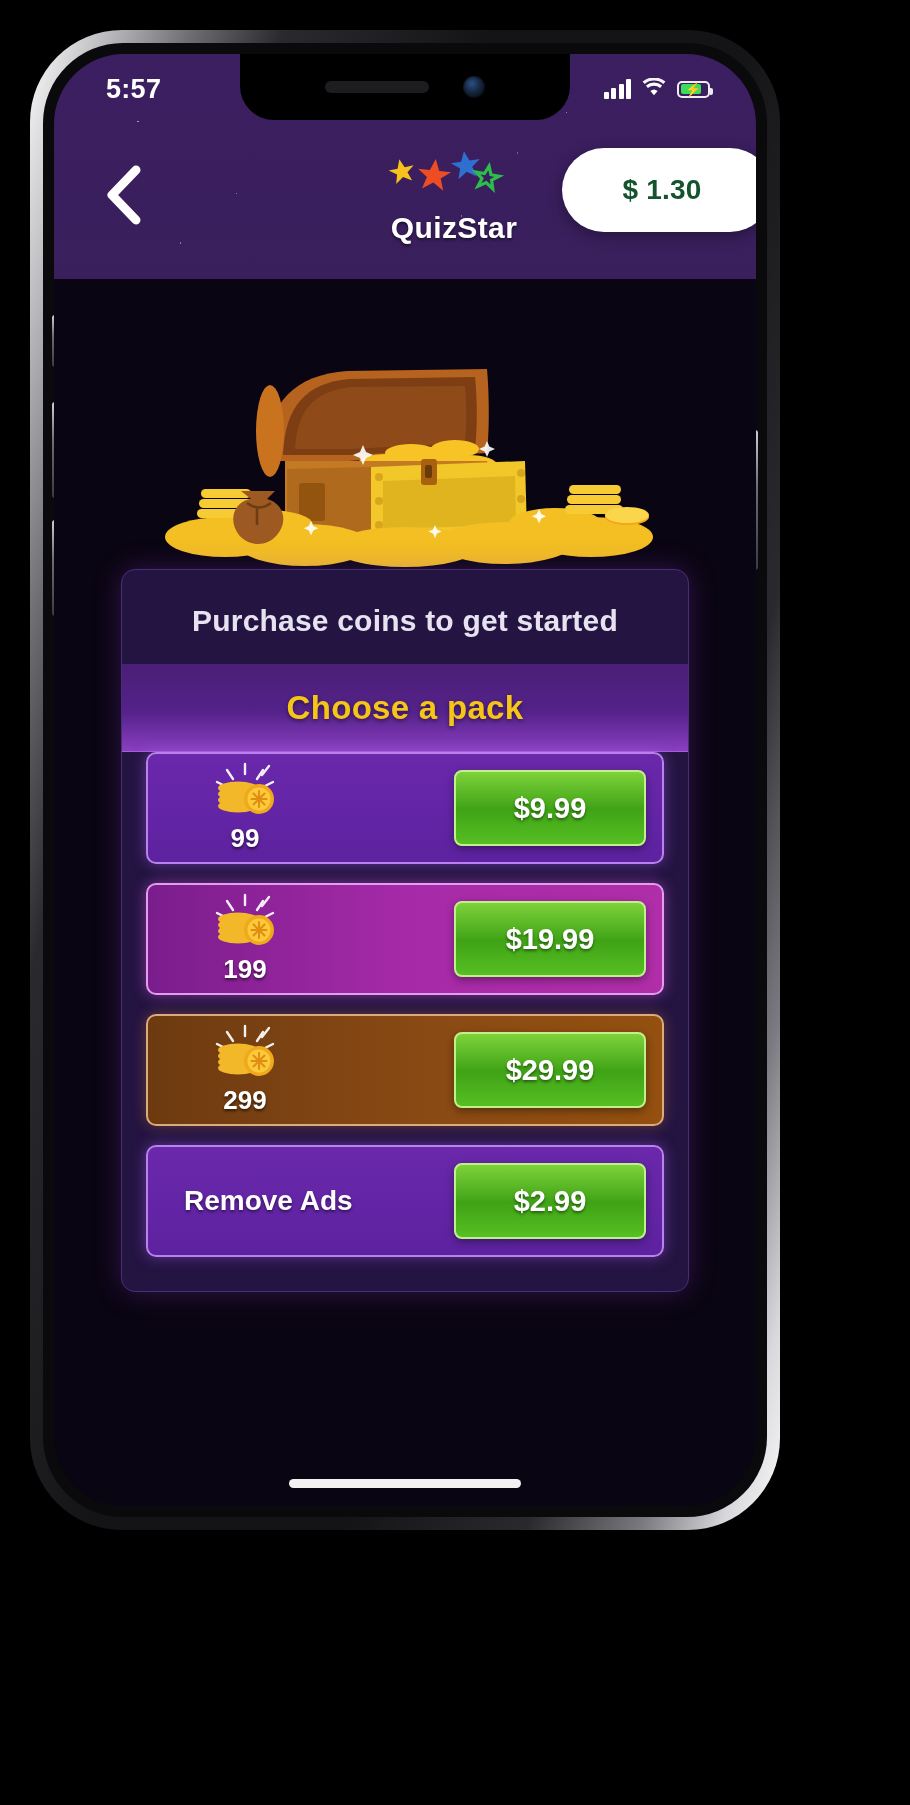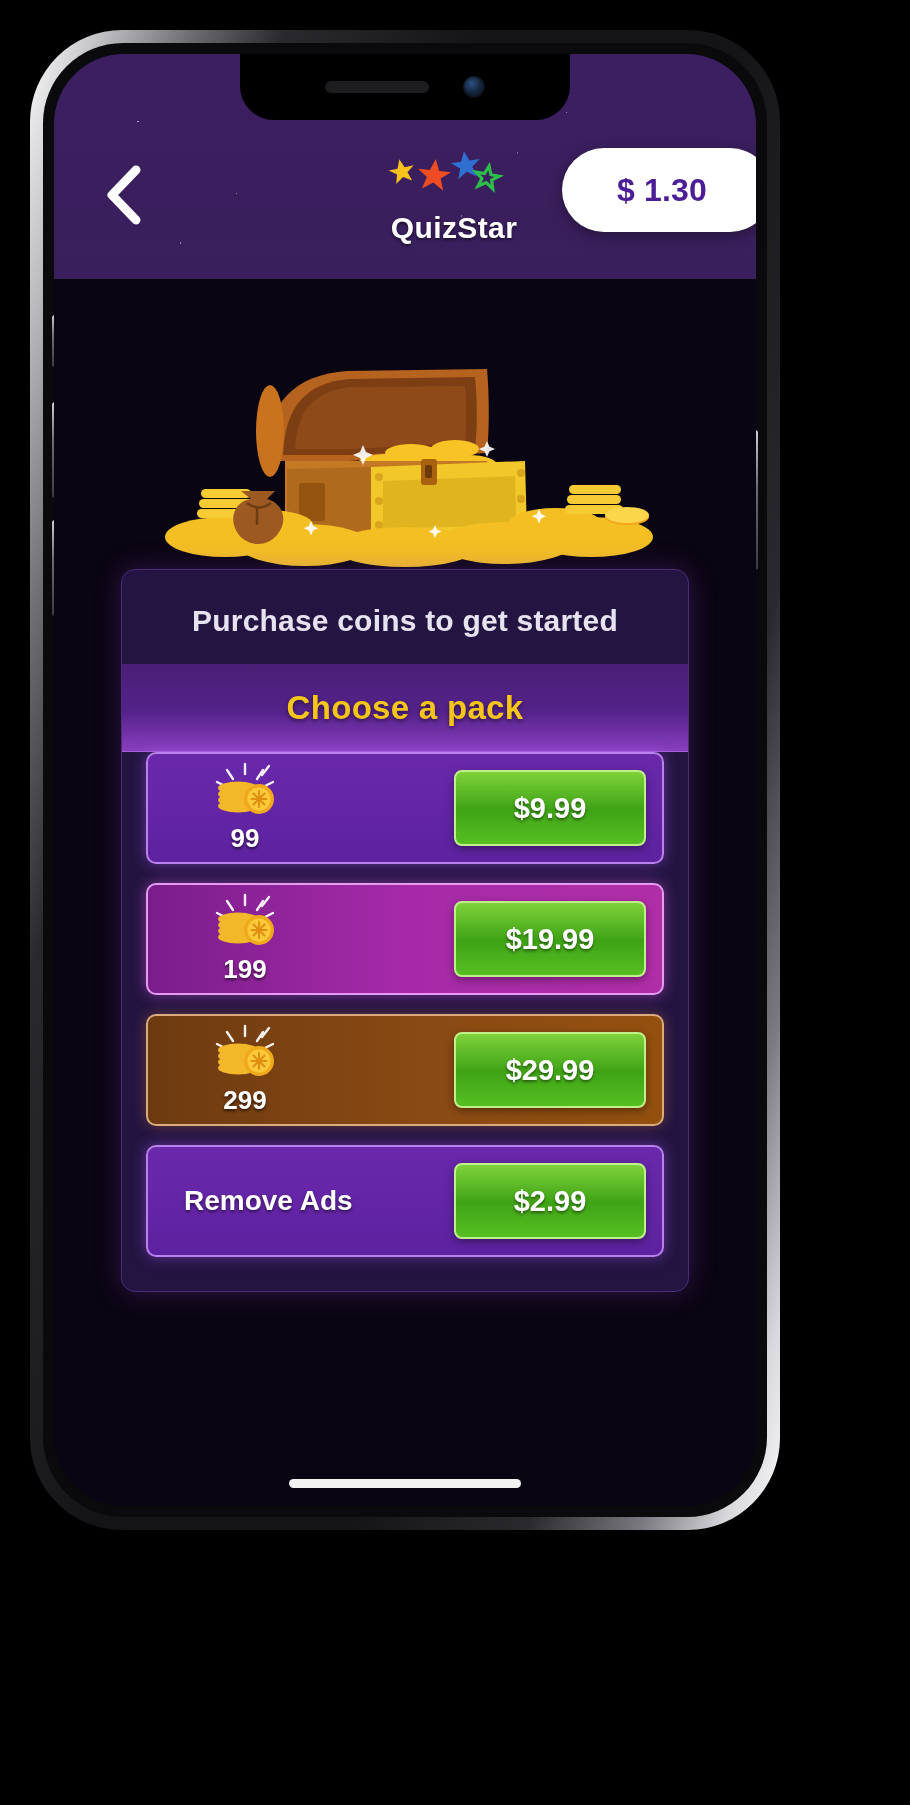--- a/index.html
+++ b/index.html
@@ -102,21 +102,21 @@
   #brand-name { color: #ffffff; font-size: 30px; font-weight: 700; letter-spacing: .4px; text-shadow: 0 2px 3px rgba(0,0,0,.5); }
   #balance-pill {
     position: absolute; right: -16px; top: 28px;
     min-width: 210px; height: 84px;
     background: #ffffff; border-radius: 42px;
     display: flex; align-items: center; justify-content: center;
     padding: 0 40px 0 30px;
     box-shadow: 0 4px 14px rgba(0,0,0,.35);
     cursor: pointer;
   }
-  #balance-amount { color: #4c1d95; font-size: 32px; font-weight: 700; letter-spacing: .2px; }
+  #balance-amount { color: #14532d; font-size: 28px; font-weight: 700; letter-spacing: .2px; }
 
   
   #app-body {
     position: absolute; top: 225px; left: 0; right: 0; bottom: 0;
     background: #0a0512;
   }
   #treasure-wrap {
     position: absolute; top: 0; left: 0; right: 0; height: 300px;
     display: flex; align-items: flex-end; justify-content: center;
   }
@@ -190,20 +190,42 @@
   <div id="phone-inner-bezel">
     <div id="screen">
 
       <div id="notch">
         <div id="speaker-grille"></div>
         <div id="front-camera"></div>
       </div>
 
       <div id="app-header">
 
+        <div id="status-bar">
+          <div id="status-time">5:57</div>
+          <div id="status-icons">
+            <span class="sig">
+                <i></i>
+                <i></i>
+                <i></i>
+                <i></i>
+              </span>
+            <span>
+              <svg width="24" height="19" viewBox="0 0 24 19">
+                <path d="M12 17.2 8.4 12.9a5.6 5.6 0 0 1 7.2 0Z" fill="#fff"></path>
+                <path d="M3.9 7.5a12.6 12.6 0 0 1 16.2 0l-2 2.4a9.5 9.5 0 0 0-12.2 0Z" fill="#fff"></path>
+                <path d="M.6 3.6a17.5 17.5 0 0 1 22.8 0l-2 2.4a14.4 14.4 0 0 0-18.8 0Z" fill="#fff" opacity=".95"></path>
+              </svg>
+            </span>
+            <span class="batt">
+              <b></b>
+                <span class="bolt">⚡</span>
+            </span>
+          </div>
+        </div>
 
         <div id="header-row">
           <div id="back-button">
             <svg width="44" height="62" viewBox="0 0 44 62">
               <path d="M34 6 10 31l24 25" fill="none" stroke="#ffffff" stroke-width="9" stroke-linecap="round" stroke-linejoin="round"></path>
             </svg>
           </div>
 
           <div id="brand-block">
             <svg id="brand-stars" width="140" height="54" viewBox="0 0 140 54">

